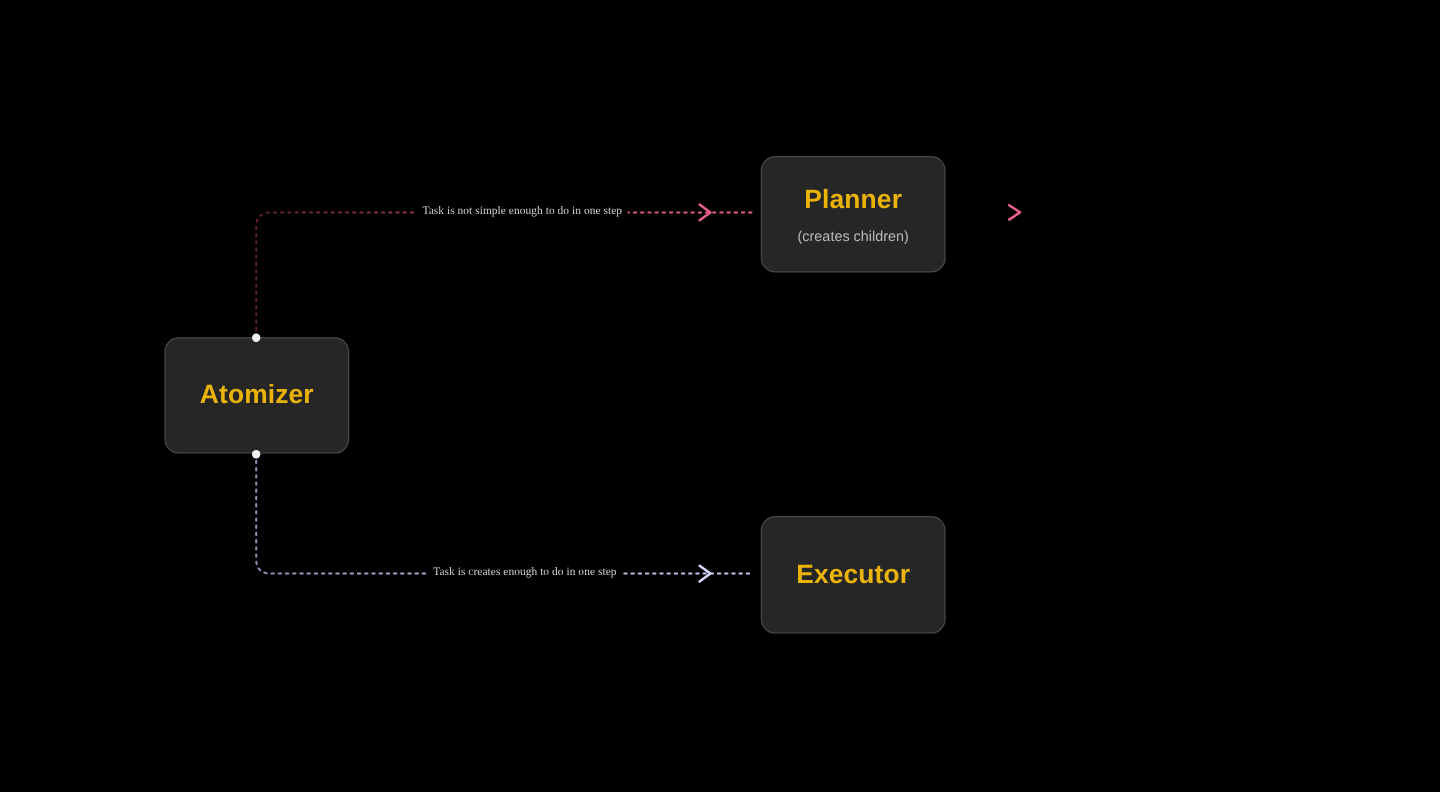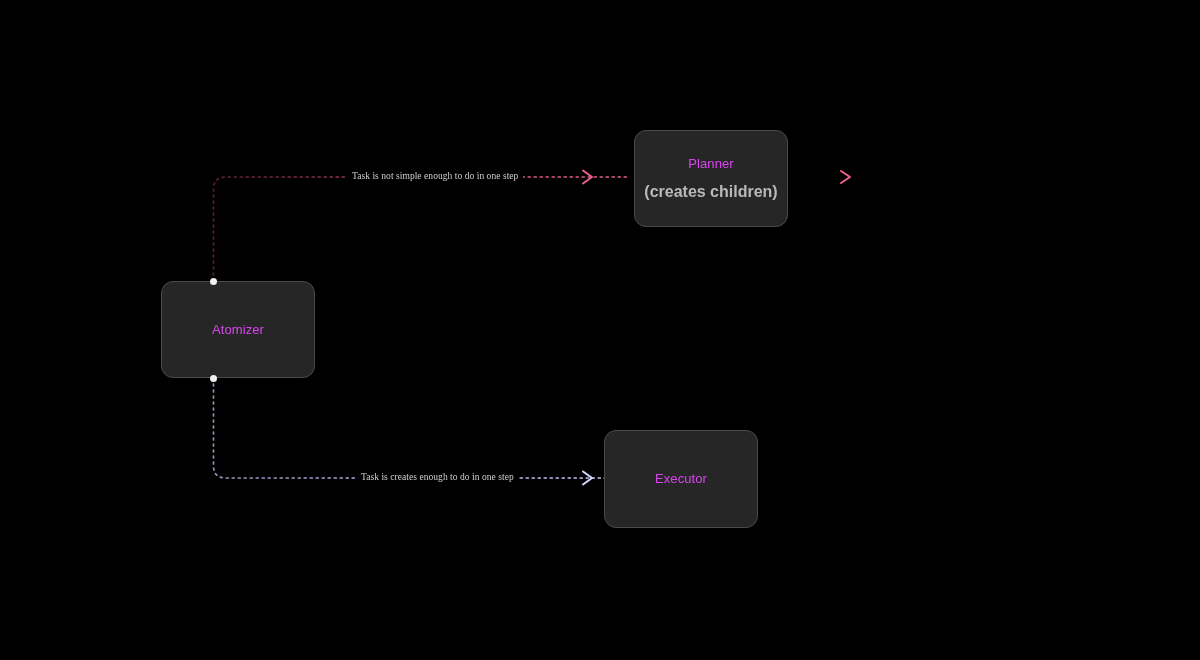--- a/index.html
+++ b/index.html
@@ -37,39 +37,39 @@
     border-radius: 12px;
     display: flex;
     flex-direction: column;
     align-items: center;
     justify-content: center;
     color: #e9e9e9;
     text-align: center;
   }
 
   .node-title {
-    font-size: 13px;
-    font-weight: 400;
+    font-size: 22px;
+    font-weight: 700;
     letter-spacing: 0.1px;
     line-height: 1.2;
-    color: #d946ef;
+    color: #eab308;
   }
 
   .node-subtitle {
-    font-size: 16px;
-    font-weight: 700;
+    font-size: 12px;
+    font-weight: 400;
     color: #b9b9b9;
     margin-top: 10px;
     line-height: 1.2;
   }
 
-  #node-atomizer  { left: 137px; top: 281px; width: 154px; height: 97px; margin-left: 24px; }
+  #node-atomizer  { left: 137px; top: 281px; width: 154px; height: 97px; }
   #node-planner   { left: 634px; top: 130px; width: 154px; height: 97px; }
   #node-aggregator{ left: 909px; top: 130px; width: 154px; height: 101px; }
-  #node-executor  { left: 604px; top: 430px; width: 154px; height: 98px; text-align: right; }
+  #node-executor  { left: 634px; top: 430px; width: 154px; height: 98px; text-align: right; }
 
   
   .handle {
     position: absolute;
     width: 7px;
     height: 7px;
     border-radius: 50%;
     background: #f0f0f0;
     z-index: 5;
   }

